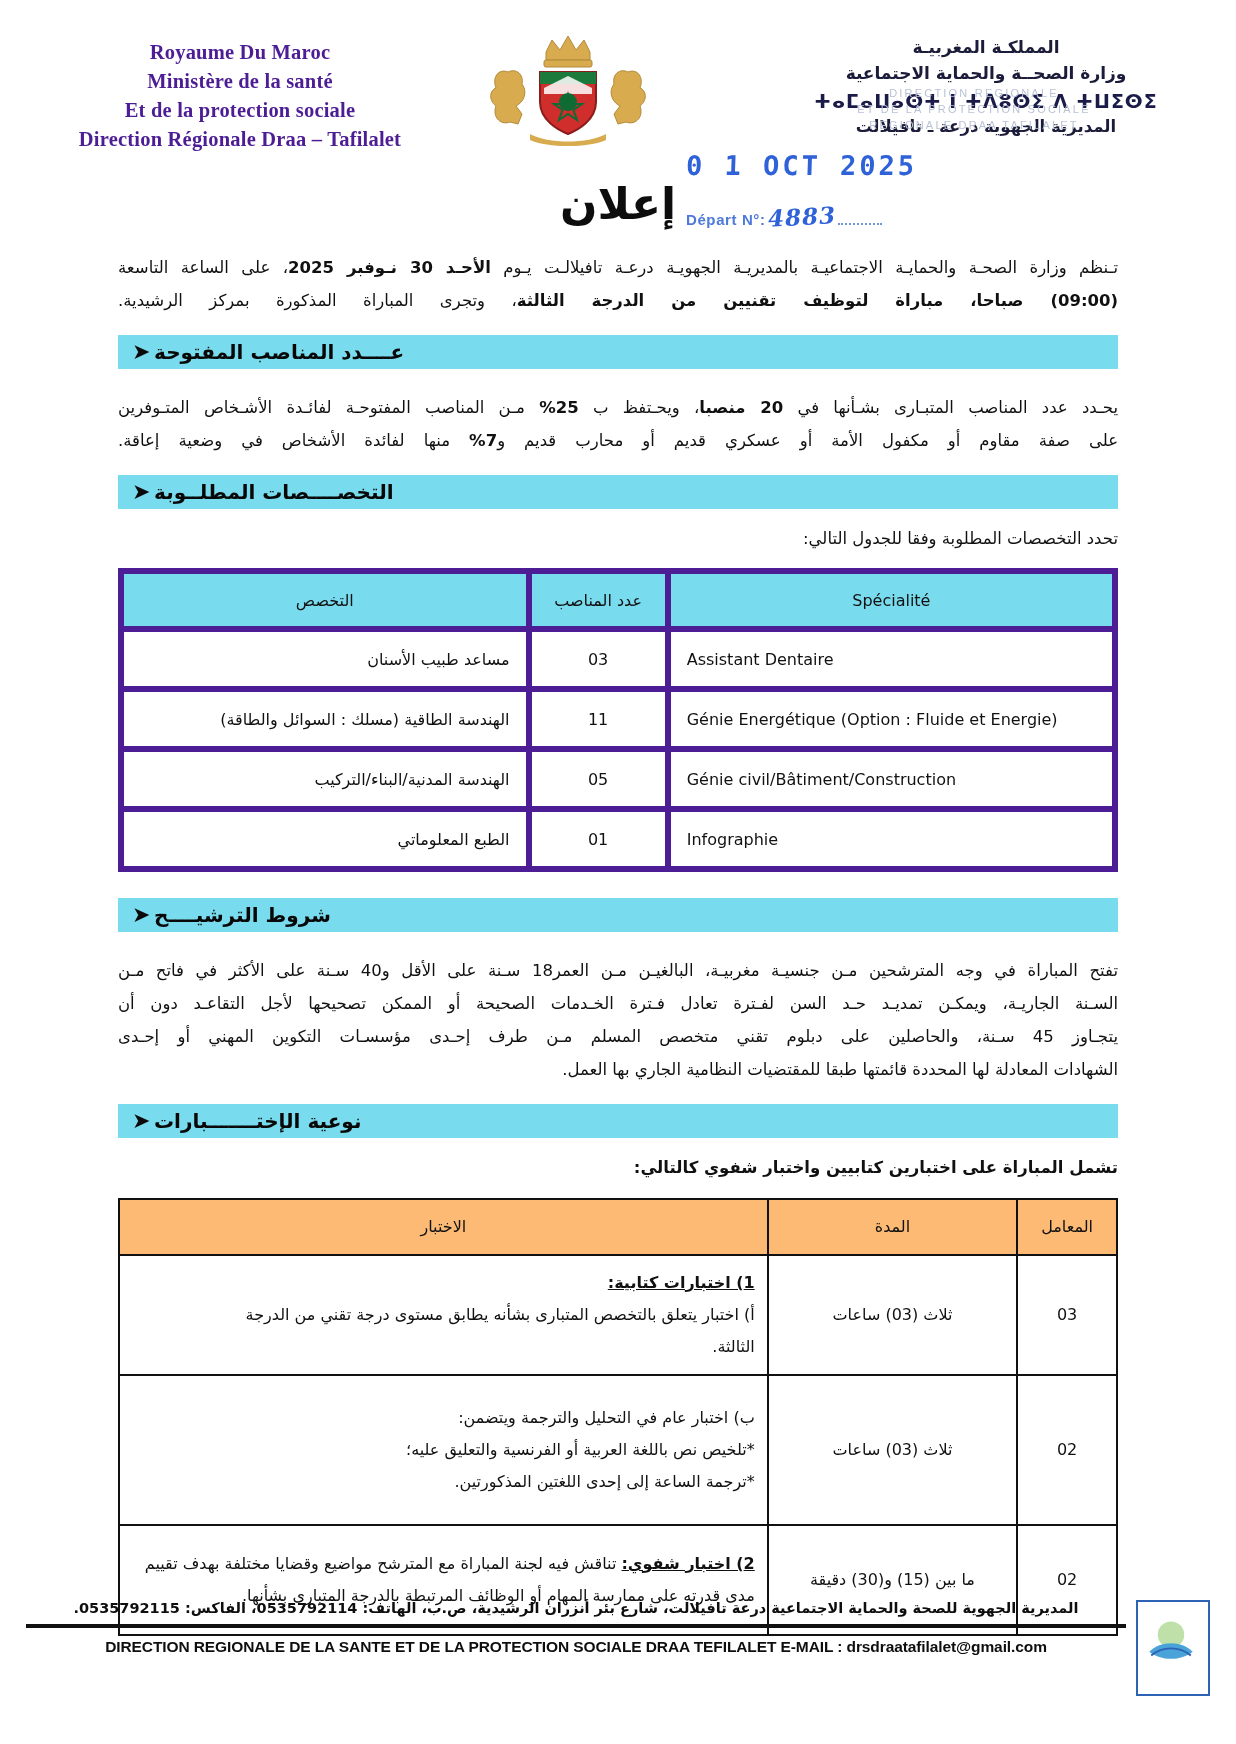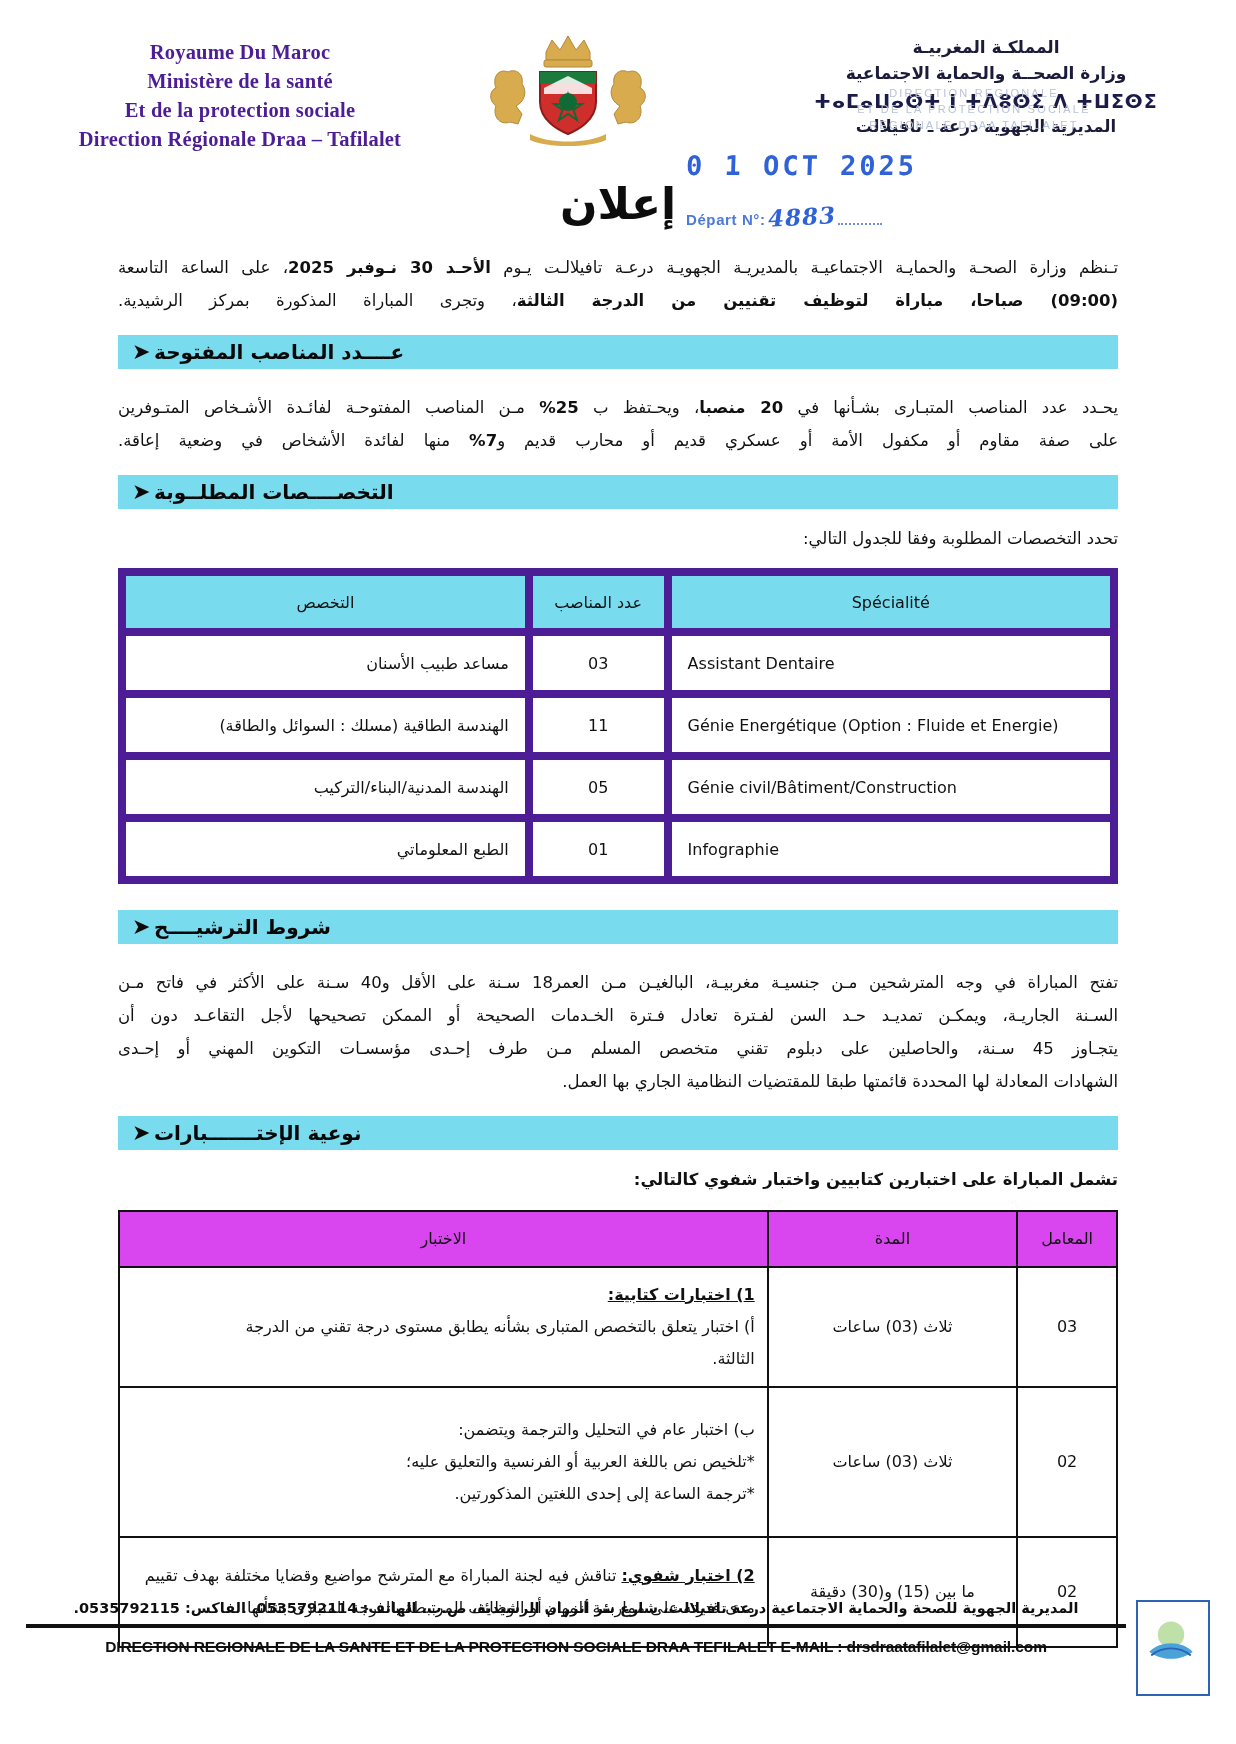--- a/index.html
+++ b/index.html
@@ -225,21 +225,21 @@
   
   table.doc-table {
     border-collapse: collapse;
     width: 100%;
     margin-top: 14px;
     direction: rtl;
     table-layout: fixed;
   }
   table.doc-table th,
   table.doc-table td {
-    border: 8px solid #4c1d95;
+    border: 6px solid #4c1d95;
     padding: 7px 16px;
     font-family: "DejaVu Sans", sans-serif;
     font-size: 16px;
     vertical-align: middle;
   }
   table.doc-table thead th {
     background: #79dcee;
     font-weight: normal;
     text-align: center;
     height: 38px;
@@ -265,21 +265,21 @@
   }
   table.exam-table th,
   table.exam-table td {
     border: 2px solid #111;
     padding: 9px 12px;
     font-family: "DejaVu Sans", sans-serif;
     font-size: 16px;
     vertical-align: middle;
   }
   table.exam-table thead th {
-    background: #d946ef;
+    background: #fdba74;
     font-weight: normal;
     text-align: center;
     height: 36px;
   }
   .exam-desc {
     direction: rtl;
     text-align: justify;
     text-align-last: right;
     line-height: 2.0;
     font-size: 16.5px;

